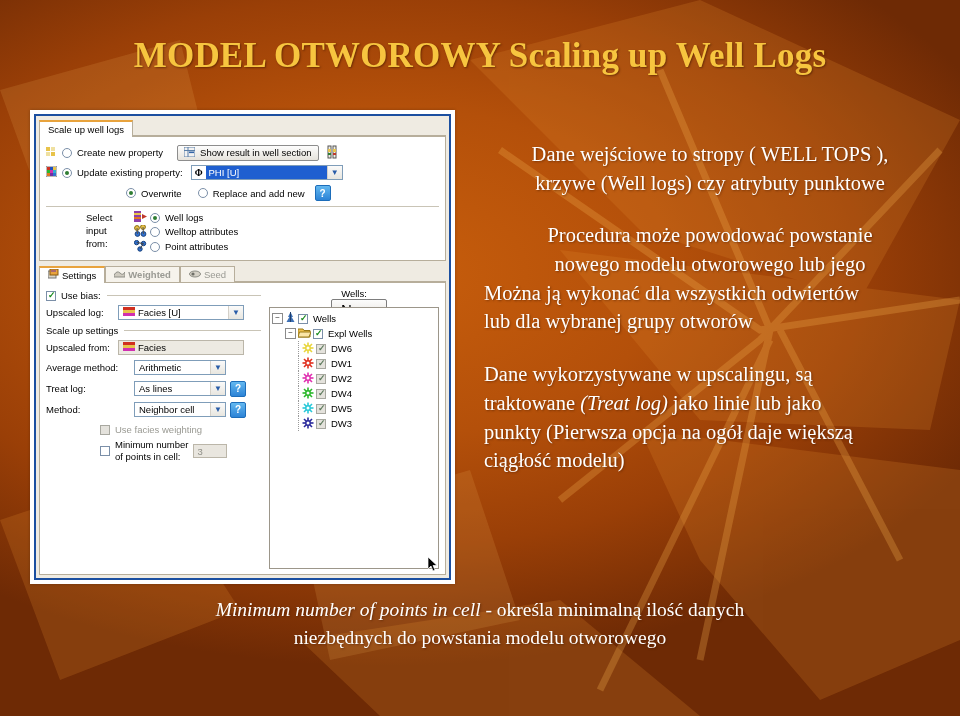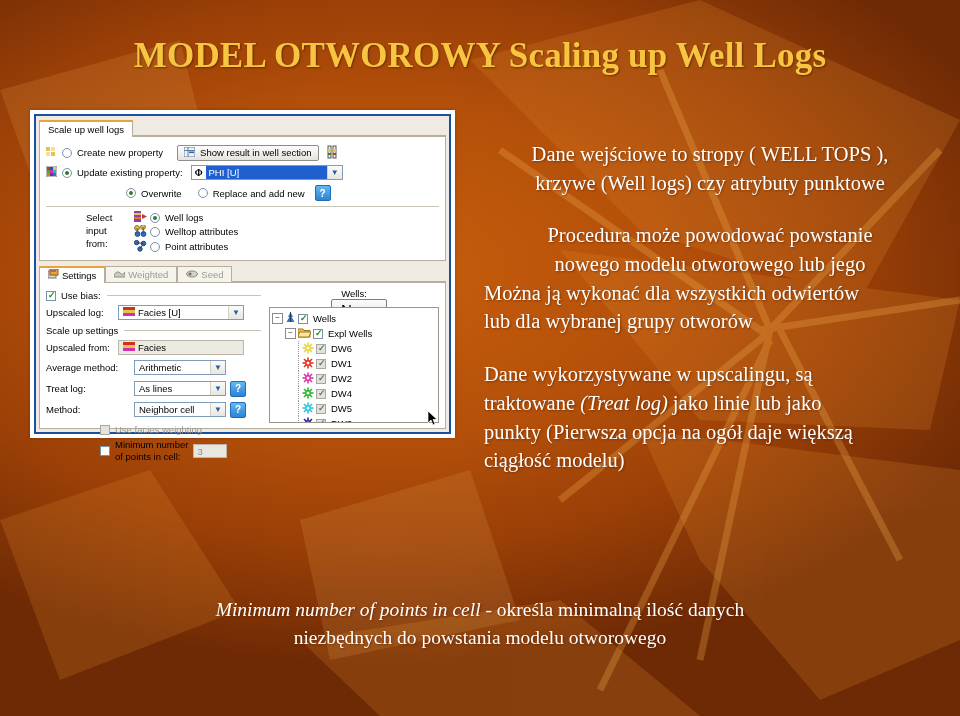--- a/index.html
+++ b/index.html
@@ -67,21 +67,21 @@
     line-height: 1.42;
     font-family: "Liberation Serif", serif;
     text-shadow: 1px 1px 2px rgba(70,25,0,0.5);
   }
   
   #dialog-shot {
     position: absolute;
     left: 30px;
     top: 110px;
     width: 425px;
-    height: 328px;
+    height: 474px;
     background: #FFFFFF;
     padding: 4px;
     box-sizing: border-box;
     box-shadow: 0 0 3px rgba(0,0,0,0.25);
   }
   .dlg-frame {
     width: 100%;
     height: 100%;
     border: 2px solid #1B4FA0;
     box-sizing: border-box;
@@ -406,21 +406,21 @@
               </svg>
             </span>
             <span>Settings</span>
           </div>
           <div class="tab">
             <span>
               <svg width="11" height="9" viewBox="0 0 11 9">
                 <path d="M0,6 Q3,1 6,4 T11,3 L11,8 L0,8 Z" fill="#CFCBC0" stroke="#8d8d85"></path>
               </svg>
             </span>
-            <span class="lbl dim" style="margin-left:0;">Weighted</span>
+            <span class="lbl dim" style="margin-left:0;font-weight:bold;">Weighted</span>
           </div>
           <div class="tab">
             <span>
               <svg width="12" height="8" viewBox="0 0 12 8">
                 <ellipse cx="6" cy="4" rx="5.5" ry="3" fill="#D5D1C6" stroke="#8d8d85"></ellipse>
                 <circle cx="4" cy="4" r="1.6" fill="#6f6f68"></circle>
               </svg>
             </span>
             <span class="lbl dim" style="margin-left:0;">Seed</span>
           </div>

